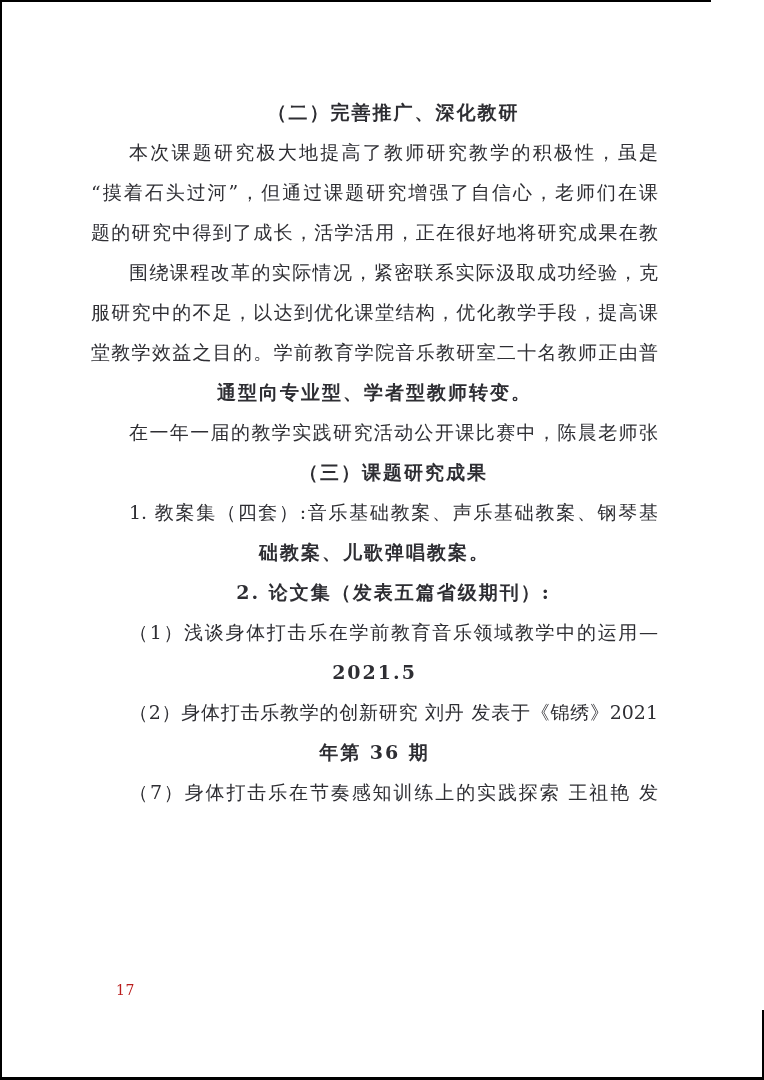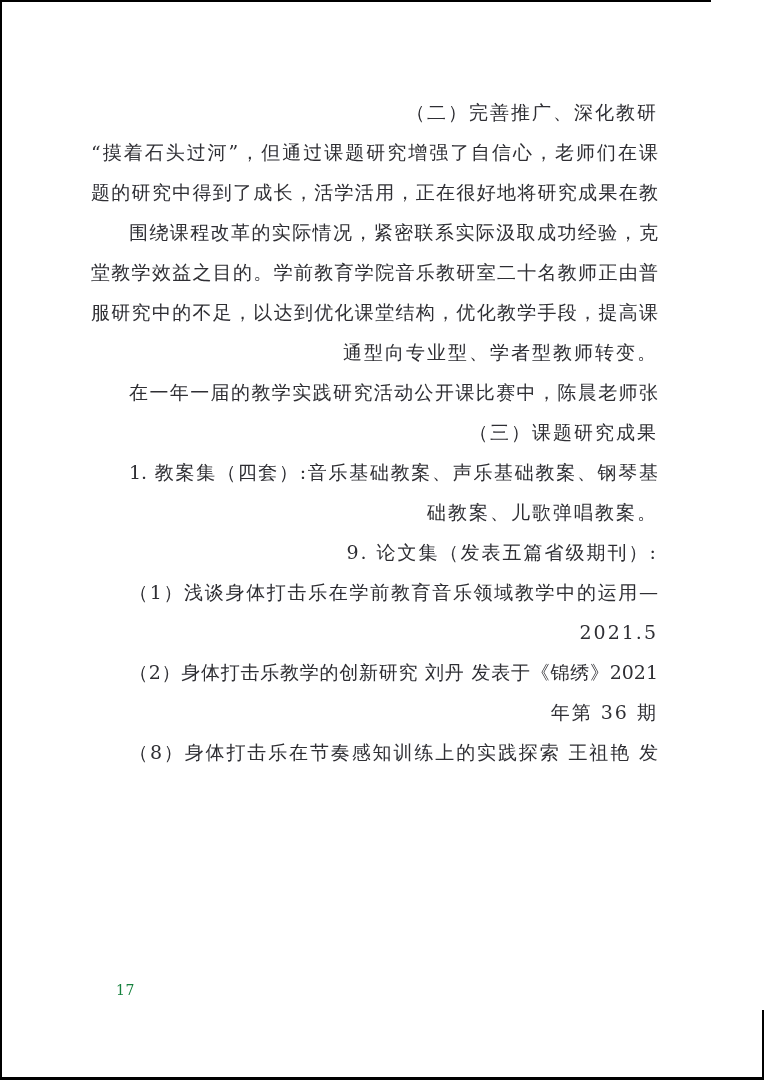--- a/index.html
+++ b/index.html
@@ -39,60 +39,62 @@
     white-space: nowrap;
   }
   .line.j {
     text-align: justify;
     text-align-last: justify;
     text-justify: inter-character;
     white-space: normal;
     letter-spacing: 0;
   }
   .line.nj {
-    text-align: right;
+    text-align: center;
     letter-spacing: 2px;
+    font-weight: bold;
   }
   .line.ind {
     text-indent: 2em;
   }
   .page-number {
     position: absolute;
     left: 116px;
     top: 982px;
     font-size: 14px;
     line-height: 16px;
-    color: #15803d;
+    color: #b91c1c;
     letter-spacing: 0.5px;
     font-family: "DejaVu Serif", "Liberation Serif", serif;
   }
 </style>
 </head>
 <body>
 
 <div class="page">
   <div class="edge edge-left"></div>
   <div class="edge edge-top"></div>
   <div class="edge edge-bottom"></div>
   <div class="edge edge-right"></div>
 
   <div class="textblock">
       <div class="line nj ind">（二）完善推广、深化教研</div>
+      <div class="line j ind">本次课题研究极大地提高了教师研究教学的积极性，虽是</div>
       <div class="line j">“摸着石头过河”，但通过课题研究增强了自信心，老师们在课</div>
       <div class="line j">题的研究中得到了成长，活学活用，正在很好地将研究成果在教</div>
       <div class="line j ind">围绕课程改革的实际情况，紧密联系实际汲取成功经验，克</div>
+      <div class="line j">服研究中的不足，以达到优化课堂结构，优化教学手段，提高课</div>
       <div class="line j">堂教学效益之目的。学前教育学院音乐教研室二十名教师正由普</div>
-      <div class="line j">服研究中的不足，以达到优化课堂结构，优化教学手段，提高课</div>
       <div class="line nj">通型向专业型、学者型教师转变。</div>
       <div class="line j ind">在一年一届的教学实践研究活动公开课比赛中，陈晨老师张</div>
       <div class="line nj ind">（三）课题研究成果</div>
       <div class="line j ind">1. 教案集（四套）:音乐基础教案、声乐基础教案、钢琴基</div>
       <div class="line nj">础教案、儿歌弹唱教案。</div>
-      <div class="line nj ind">9. 论文集（发表五篇省级期刊）:</div>
+      <div class="line nj ind">2. 论文集（发表五篇省级期刊）:</div>
       <div class="line j ind">（1）浅谈身体打击乐在学前教育音乐领域教学中的运用—</div>
       <div class="line nj">2021.5</div>
       <div class="line j ind">（2）身体打击乐教学的创新研究 刘丹 发表于《锦绣》2021</div>
       <div class="line nj">年第 36 期</div>
-      <div class="line j ind">（8）身体打击乐在节奏感知训练上的实践探索 王祖艳 发</div>
+      <div class="line j ind">（7）身体打击乐在节奏感知训练上的实践探索 王祖艳 发</div>
     </div>
 
   <div class="page-number">17</div>
 </div>
 
 </body></html>

